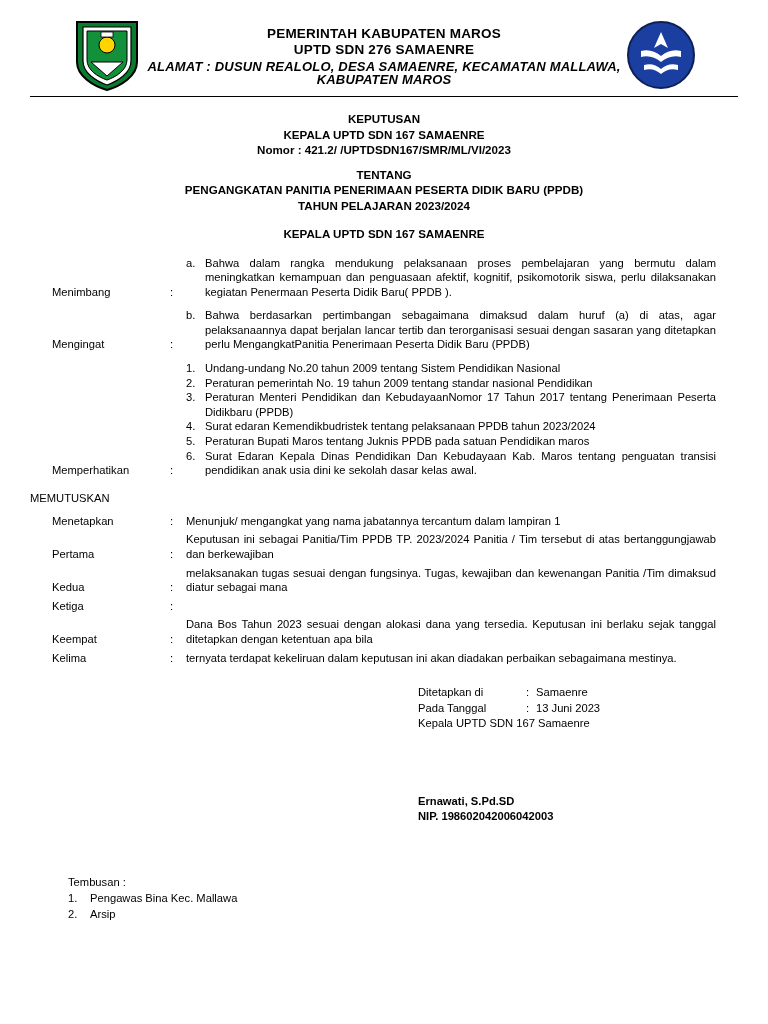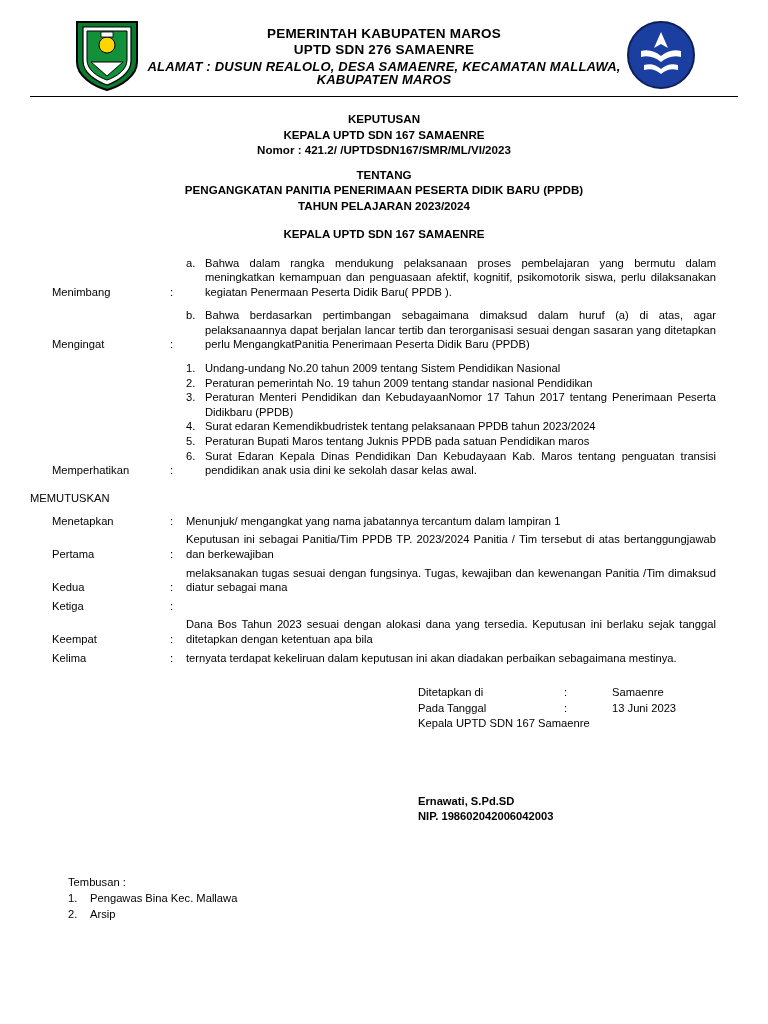--- a/index.html
+++ b/index.html
@@ -124,21 +124,20 @@
 
   
   .sign {
     margin-top: 20px;
     padding-left: 388px;
     font-size: 11.2px;
     line-height: 15.5px;
   }
   .sign .sr {
     display: flex;
-    gap: 38px;
   }
   .sign .sr .k { width: 108px; flex: 0 0 108px; }
   .sign .sr .c { width: 10px; flex: 0 0 10px; }
   .signer {
     margin-top: 62px;
     padding-left: 388px;
     font-size: 11.2px;
     line-height: 15px;
     font-weight: bold;
   }

